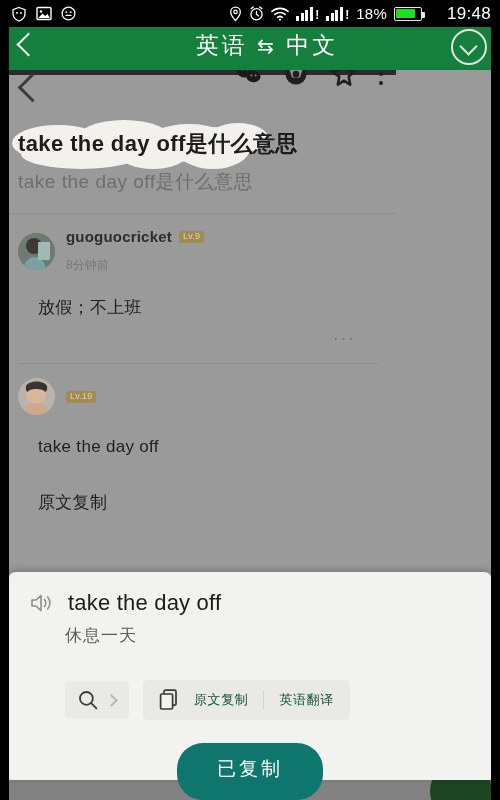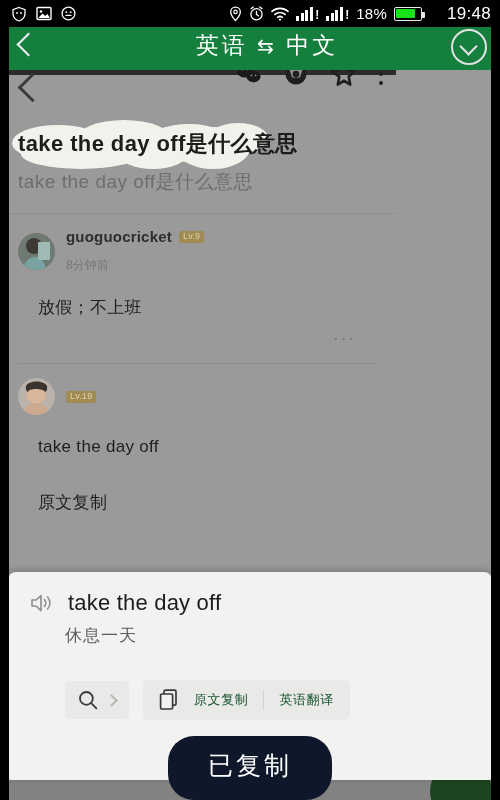--- a/index.html
+++ b/index.html
@@ -359,23 +359,23 @@
   }
   .grabber i:nth-child(2) { width: 78%; margin-left: 11%; }
   .grabber i:nth-child(3) { width: 56%; margin-left: 22%; }
 
   
   .toast {
     position: absolute;
     left: 50%;
     transform: translateX(-50%);
     bottom: 0;
-    background: #0f172a;
+    background: #0f766e;
     color: #ffffff;
-    font-size: 25px;
+    font-size: 19px;
     letter-spacing: 3px;
     padding: 13px 40px 18px 40px;
     border-radius: 26px;
     z-index: 70;
   }
 
   
   .navstrip {
     position: absolute;
     left: 0; right: 0; bottom: 0;

